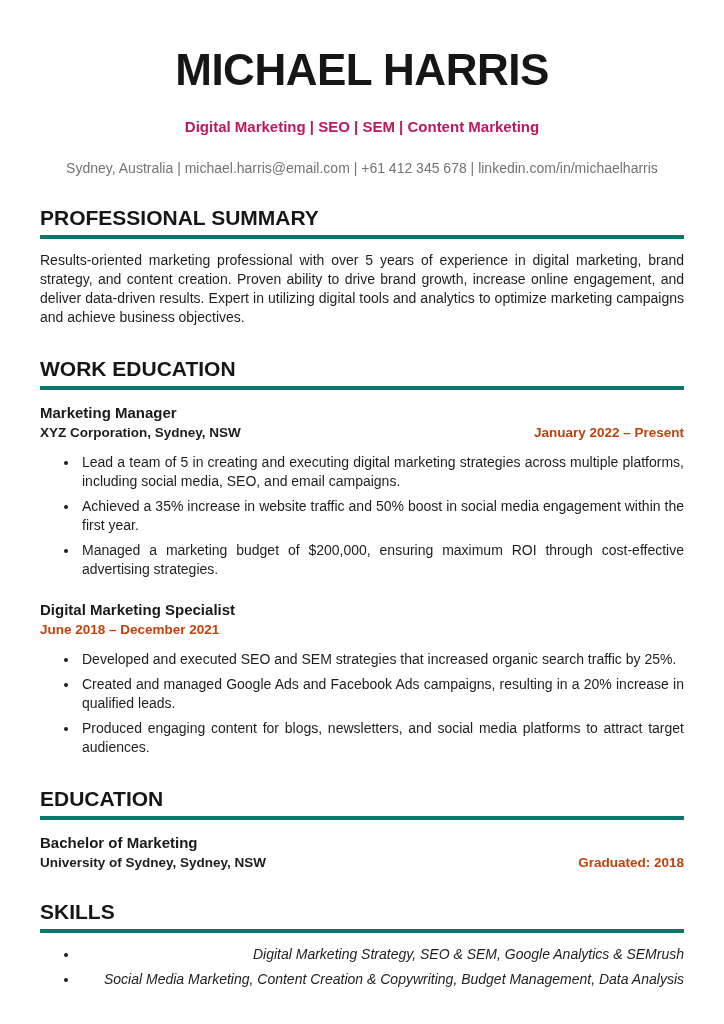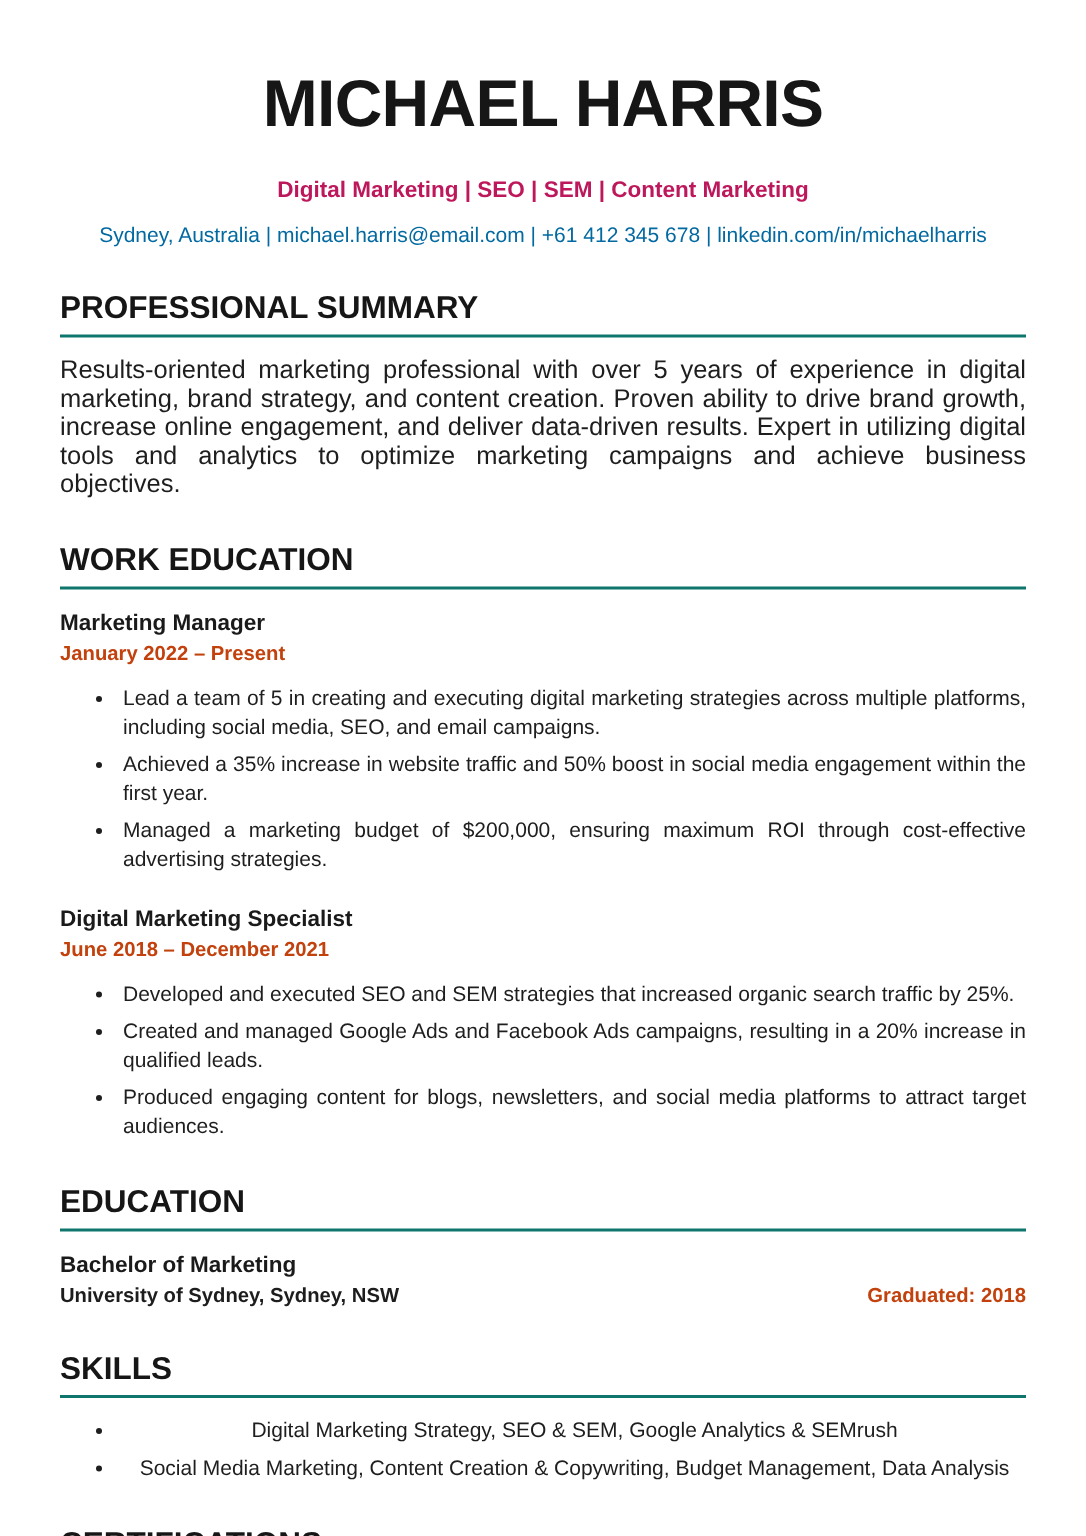--- a/index.html
+++ b/index.html
@@ -29,35 +29,35 @@
   }
   .tagline {
     font-size: 15px;
     font-weight: 700;
     margin-top: 26px;
     color: #be185d;
   }
   .contact-line {
     font-size: 14px;
     font-weight: 400;
-    margin-top: 13px;
-    color: #0369a1;
+    margin-top: 25px;
+    color: #737373;
   }
   
   .section { margin-top: 30px; }
   .section-heading {
     font-size: 21px;
     font-weight: 700;
     letter-spacing: 0px;
     color: #161616;
-    border-bottom: 2px solid #0f766e;
+    border-bottom: 4px solid #0f766e;
     padding-bottom: 5px;
   }
   .body-text {
-    font-size: 17px;
+    font-size: 14px;
     line-height: 19px;
     text-align: justify;
     margin-top: 12px;
     color: #1e1e1e;
   }
   
   .entry { margin-top: 14px; }
   .entry + .entry { margin-top: 22px; }
   .entry-title {
     font-size: 15px;
@@ -90,21 +90,21 @@
   ul.bullets li {
     font-size: 14px;
     line-height: 19px;
     text-align: justify;
     margin-bottom: 6px;
     padding-left: 3px;
     color: #1e1e1e;
     margin-left: 12px;
   }
   ul.bullets.tight { margin-top: 12px; }
-  ul.bullets.tight li { margin-bottom: 6px; text-align: center; }
+  ul.bullets.tight li { margin-bottom: 6px; text-align: right; font-style: italic; }
 </style>
 </head>
 <body>
 
 <div class="page">
 
   <div class="header">
     <div class="name">MICHAEL HARRIS</div>
     <div class="tagline">Digital Marketing | SEO | SEM | Content Marketing</div>
     <div class="contact-line">Sydney, Australia | michael.harris@email.com | +61 412 345 678 | linkedin.com/in/michaelharris</div>
@@ -114,20 +114,21 @@
     <div class="section-heading">PROFESSIONAL SUMMARY</div>
     <p class="body-text">Results-oriented marketing professional with over 5 years of experience in digital marketing, brand strategy, and content creation. Proven ability to drive brand growth, increase online engagement, and deliver data-driven results. Expert in utilizing digital tools and analytics to optimize marketing campaigns and achieve business objectives.</p>
   </div>
 
   <div class="section">
     <div class="section-heading">WORK EDUCATION</div>
 
     <div class="entry">
       <div class="entry-title">Marketing Manager</div>
       <div class="entry-subrow">
+        <span class="entry-org">XYZ Corporation, Sydney, NSW</span>
         <span class="entry-date">January 2022 – Present</span>
       </div>
       <ul class="bullets">
         <li>Lead a team of 5 in creating and executing digital marketing strategies across multiple platforms, including social media, SEO, and email campaigns.</li>
         <li>Achieved a 35% increase in website traffic and 50% boost in social media engagement within the first year.</li>
         <li>Managed a marketing budget of $200,000, ensuring maximum ROI through cost-effective advertising strategies.</li>
       </ul>
     </div>
 
     <div class="entry">

